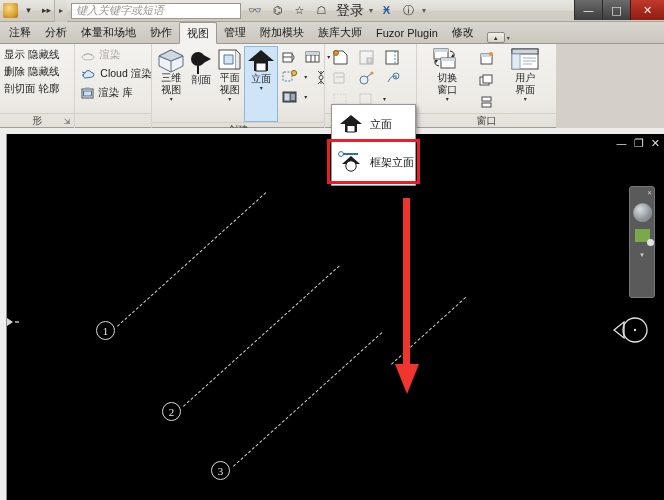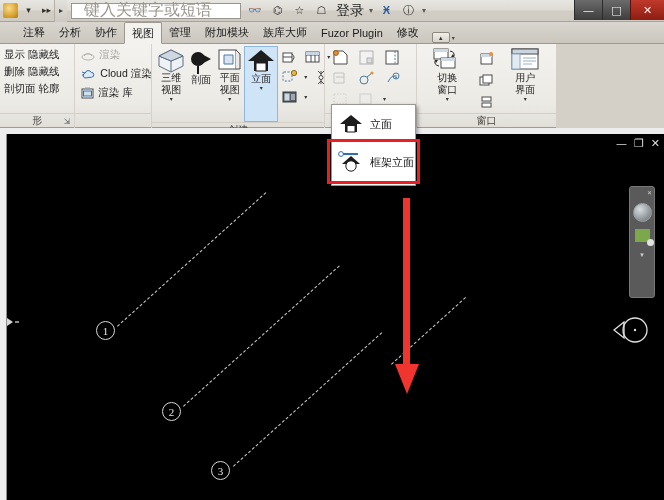--- a/index.html
+++ b/index.html
@@ -35,21 +35,21 @@
     justify-content: flex-end; padding: 0 6px; white-space: nowrap; overflow: hidden;
   }
   .tb-arrow {
     width: 13px; height: 22px; background: linear-gradient(to bottom,#e3e1db,#cdc9c1);
     border-left: 1px solid #b3afa7; display: flex; align-items: center; justify-content: center;
     font-size: 8px; color: #3a3a3a;
   }
   .searchbox {
     margin-left: 4px; width: 170px; height: 16px; background: #fff;
     border: 1px solid #9b9790; display: flex; align-items: center;
-    padding: 0 12px; font-size: 16px; color: #9a968f; 
+    padding: 0 4px; font-size: 11px; color: #9a968f; font-style: italic;
   }
   .tb-right { display: flex; align-items: center; gap: 5px; margin-left: 6px; }
   .tb-btn {
     width: 17px; height: 17px; display: flex; align-items: center; justify-content: center;
     font-size: 11px; color: #2f2f2f; line-height: 1;
   }
   .tb-login { font-size: 14px; color: #1f1f1f; margin-left: 1px; white-space: nowrap; }
   .tb-sep { color: #5a5a5a; font-size: 8px; }
   .wincontrols { position: absolute; right: 0; top: 0; display: flex; height: 22px; }
   .wc {
@@ -57,21 +57,21 @@
     justify-content: center; font-size: 11px; color: #f2f2f2; font-family: "DejaVu Sans", sans-serif;
   }
   .wc.min, .wc.max { background: linear-gradient(to bottom,#6b6b6b,#3d3d3d); border-left: 1px solid #2b2b2b;}
   .wc.close { background: linear-gradient(to bottom,#c0392b,#8e1d12); border-left: 1px solid #5c1007; width: 34px;}
 
   
   .tabbar {
     position: absolute; left: 0; top: 22px; width: 664px; height: 22px;
     background: linear-gradient(to bottom,#d9d6cf,#cbc7bf);
     border-bottom: 1px solid #9d9990;
-    display: flex; align-items: flex-end; padding-left: 16px;
+    display: flex; align-items: flex-end; padding-left: 2px;
   }
   .tab {
     height: 21px; padding: 0 7px; font-size: 11px; color: #1a1a1a;
     display: flex; align-items: center; white-space: nowrap;
   }
   .tab.active {
     background: #f3f2ee; border: 1px solid #9d9990; border-bottom: 1px solid #f3f2ee;
     border-radius: 2px 2px 0 0; margin-bottom: -1px; height: 22px;
   }
   .tab-pill {
@@ -202,20 +202,21 @@
     <div class="wincontrols">
       <div class="wc min">—</div>
       <div class="wc max">□</div>
       <div class="wc close">✕</div>
     </div>
   </div>
 
   <div class="tabbar">
     <div class="tab">注释</div>
     <div class="tab">分析</div>
+    <div class="tab">体量和场地</div>
     <div class="tab">协作</div>
     <div class="tab active">视图</div>
     <div class="tab">管理</div>
     <div class="tab">附加模块</div>
     <div class="tab">族库大师</div>
     <div class="tab">Fuzor Plugin</div>
     <div class="tab">修改</div>
     <div class="tab-pill">
       <div class="pill-box">▲</div>
       <div class="pill-caret">▾</div>

